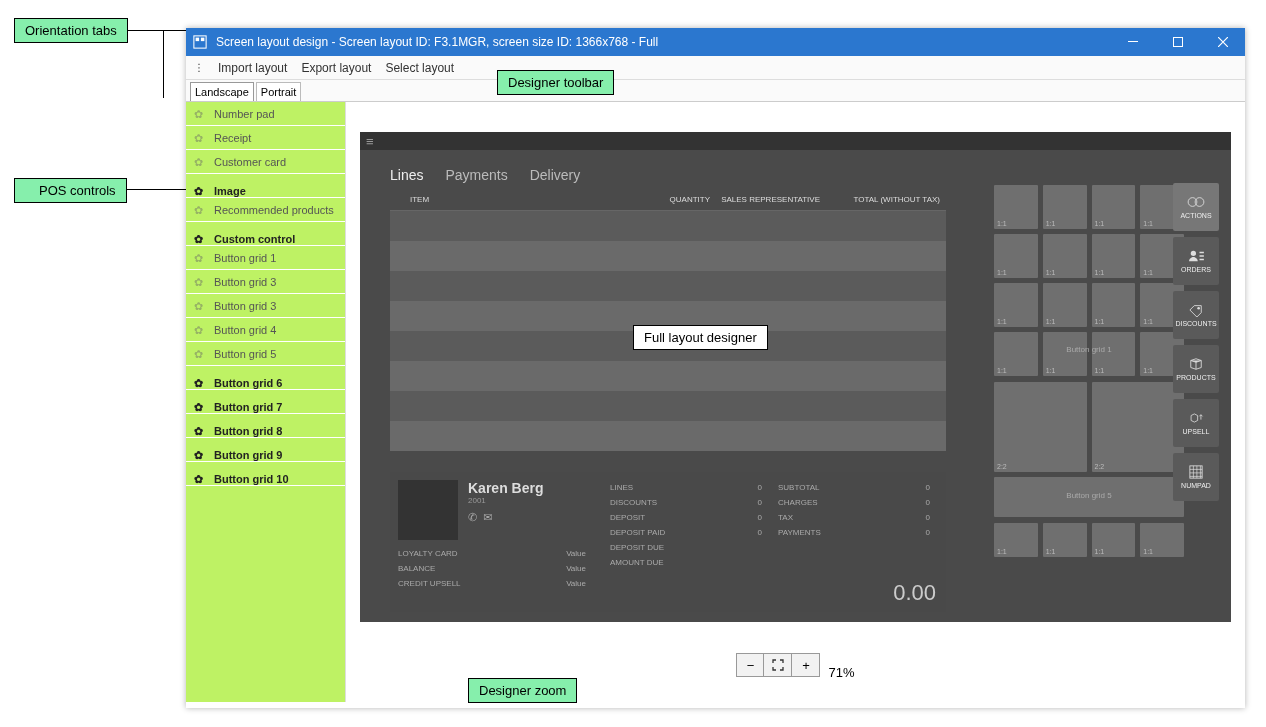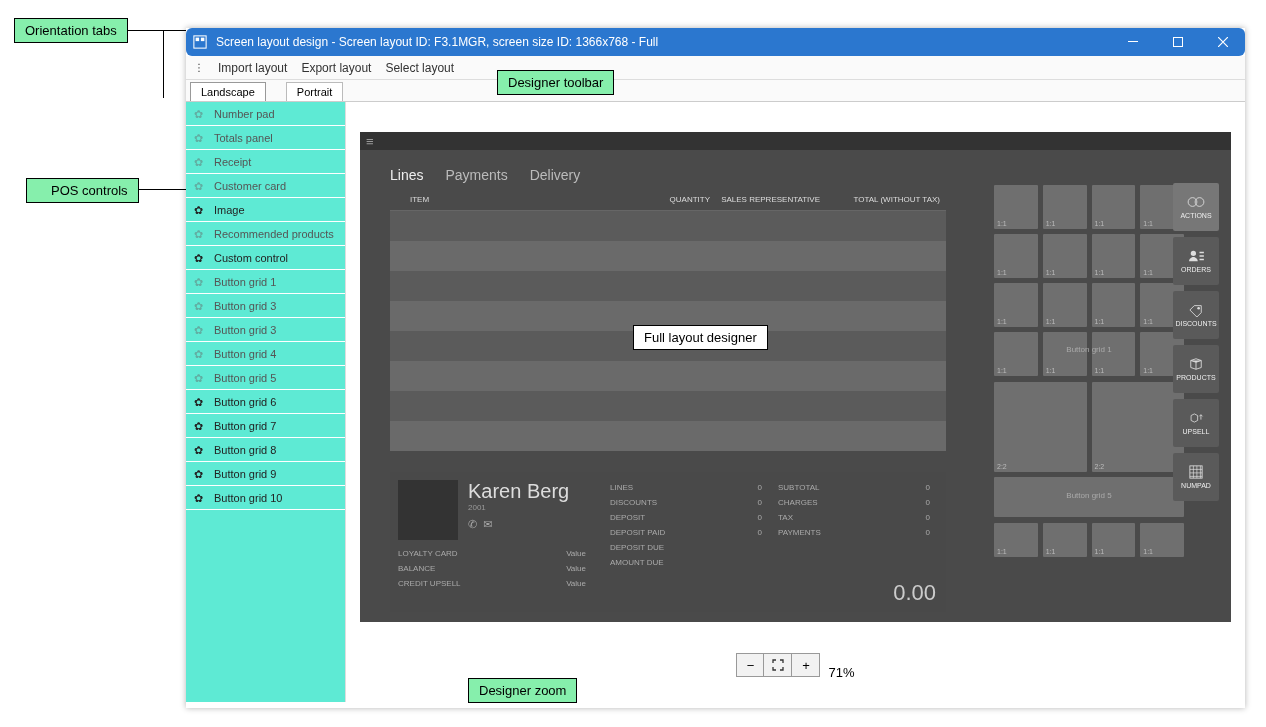--- a/index.html
+++ b/index.html
@@ -5,43 +5,43 @@
 * { box-sizing: border-box; margin: 0; padding: 0; font-family: "Segoe UI", Arial, sans-serif; }
 body { background: #fff; width: 1266px; height: 727px; position: relative; overflow: hidden; }
 
 
 .callout { position: absolute; background: #86efac; border: 1px solid #000; padding: 4px 10px; font-size: 13px; z-index: 50; }
 
 
 .app { position: absolute; left: 186px; top: 28px; width: 1059px; height: 680px; background: #fff; box-shadow: 0 0 6px rgba(0,0,0,0.3); }
 
 
-.titlebar { height: 28px; background: #2b77cf; color: #fff; display: flex; align-items: center; font-size: 12px; padding-left: 6px; border-radius: 6px; }
+.titlebar { height: 28px; background: #2b77cf; color: #fff; display: flex; align-items: center; font-size: 12px; padding-left: 6px; }
 .titlebar-icon { width: 16px; height: 16px; margin-right: 8px; display:inline-flex; align-items:center; justify-content:center; }
 .titlebar-icon svg { fill: #fff; }
 .win-controls { margin-left: auto; display: flex; }
 .win-btn { width: 45px; height: 28px; display: flex; align-items: center; justify-content: center; color: #fff; font-size: 12px; }
 
 
 .toolbar { height: 24px; border-bottom: 1px solid #ddd; display: flex; align-items: center; padding-left: 8px; font-size: 12px; background: #fafafa; }
 .toolbar span { margin-right: 14px; cursor: pointer; color: #333; }
 .toolbar-grip { color: #aaa; margin-right: 6px; font-size: 10px; }
 
 
 .orient-tabs { height: 22px; display: flex; align-items: flex-end; padding-left: 4px; font-size: 11px; background: #fafafa; border-bottom:1px solid #ccc; }
-.orient-tabs .tab { padding: 3px 10px; border: 1px solid #bbb; border-bottom: none; background: #fff; margin-right: 20px; }
+.orient-tabs .tab { padding: 3px 4px; border: 1px solid #bbb; border-bottom: none; background: #fff; margin-right: 2px; }
 .orient-tabs .tab.active { background: #fff; border-color: #999 #999 #fff #999; }
 
 
 .main { display: flex; height: 600px; }
 
 
-.ctrl-list { width: 160px; background: #5eead4; border-right: 1px solid #ddd; overflow-y:hidden; position:relative; }
+.ctrl-list { width: 160px; background: #bef264; border-right: 1px solid #ddd; overflow-y:hidden; position:relative; }
 .ctrl-row { height: 24px; display: flex; align-items: center; padding-left: 8px; font-size: 11px; color: #555; border-bottom: 1px solid #fff; }
-.ctrl-row.enabled { color: #222; font-weight: 400; }
+.ctrl-row.enabled { color: #222; font-weight: 700; align-items: flex-end; }
 .gear-icon { width: 12px; height: 12px; margin-right: 8px; opacity: 0.45; }
 .ctrl-row.enabled .gear-icon { opacity: 1; }
 .gear-icon::before { content: "✿"; font-size: 11px; color: #666; }
 .ctrl-row.enabled .gear-icon::before { color: #222; }
 
 
 .canvas-wrap { flex: 1; background: #fff; position: relative; padding: 30px 14px 10px 14px; }
 .canvas { background: #4a4a4a; width: 100%; height: 490px; position: relative; color: #ccc; font-size: 11px; overflow:hidden; }
 
 
@@ -74,21 +74,21 @@
 
 .side-btns { position:absolute; right:2px; top:16px; width:46px; display:flex; flex-direction:column; gap:6px; }
 .side-btn { height:48px; background:#5a5a5a; border-radius:2px; display:flex; flex-direction:column; align-items:center; justify-content:center; font-size:7px; color:#eee; gap:3px; }
 .side-btn svg { fill:#ddd; }
 .side-btn.sel { background:#777; }
 
 .cust-panel { position:absolute; left:0; bottom:0; width:556px; height:140px; display:flex; }
 .cust-card { width:204px; background:#494949; padding:8px; display:flex; flex-direction:column; }
 .cust-top { display:flex; gap:10px; }
 .cust-avatar { width:60px; height:60px; background:#333; }
-.cust-name { color:#ddd; font-size:20px; }
+.cust-name { color:#ddd; font-size:14px;font-weight:bold; }
 .cust-sub { font-size:8px; color:#999; }
 .cust-icons { font-size:11px; color:#aaa; margin-top:6px; }
 .cust-fields { margin-top:6px; font-size:8px; color:#aaa; }
 .cust-fields .f { display:flex; justify-content:space-between; padding:3px 0; }
 
 .totals { flex:1; background:#494949; padding:8px; font-size:8px; color:#aaa; position:relative; }
 .totals .trow { display:flex; }
 .totals .tcell { flex:1; display:flex; justify-content:space-between; padding:3px 8px; }
 .totals .big { position:absolute; right:10px; bottom:6px; font-size:22px; color:#ccc; }
 
@@ -101,21 +101,21 @@
 
 .vline { position:absolute; width:1px; background:#000; }
 .hline { position:absolute; height:1px; background:#000; }
 </style>
 </head>
 <body>
 
 <div class="callout" style="left:14px; top:18px;">
   <span>Orientation tabs</span>
 </div>
-<div class="callout" style="left:26px; top:178px;padding-left:24px;">
+<div class="callout" style="left:14px; top:178px;padding-left:24px;">
   <span>POS controls</span>
 </div>
 <div class="callout" style="left:497px; top:70px;">
   <span>Designer toolbar</span>
 </div>
 <div class="callout" style="left:633px; top:325px; background:#fff;">
   <span>Full layout designer</span>
 </div>
 <div class="callout" style="left:468px; top:678px;">
   <span>Designer zoom</span>
@@ -173,24 +173,20 @@
 
   <div class="main">
 
     <div class="ctrl-list">
       <div class="ctrl-row">
           <span class="gear-icon"></span>
           <span>Number pad</span>
         </div>
       <div class="ctrl-row">
           <span class="gear-icon"></span>
-          <span>Totals panel</span>
-        </div>
-      <div class="ctrl-row">
-          <span class="gear-icon"></span>
           <span>Receipt</span>
         </div>
       <div class="ctrl-row">
           <span class="gear-icon"></span>
           <span>Customer card</span>
         </div>
       <div class="ctrl-row enabled">
           <span class="gear-icon"></span>
           <span>Image</span>
         </div>

